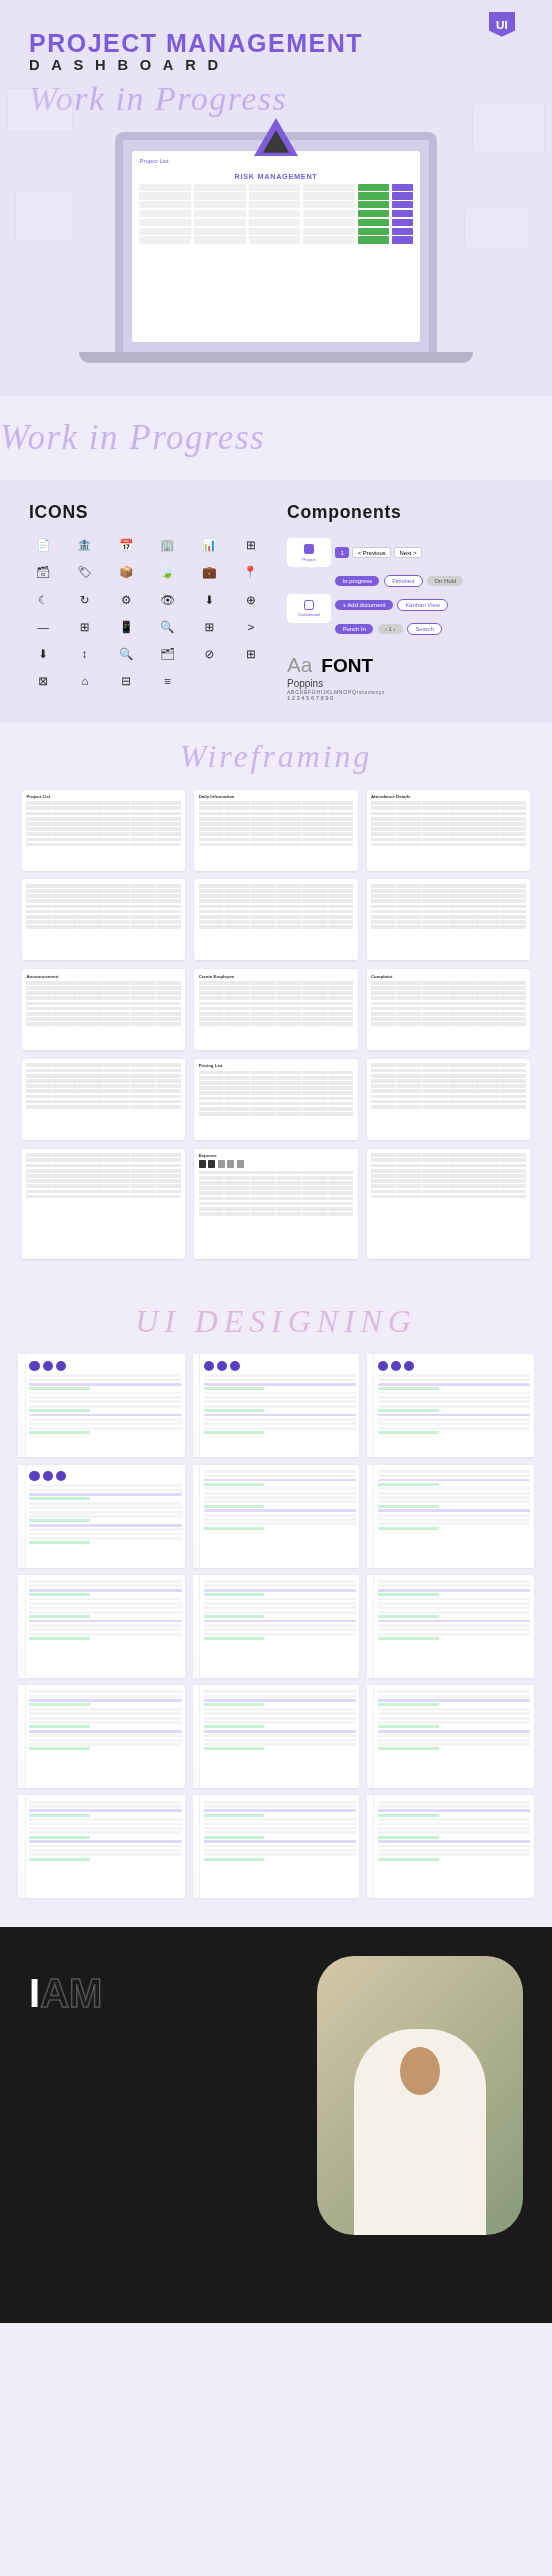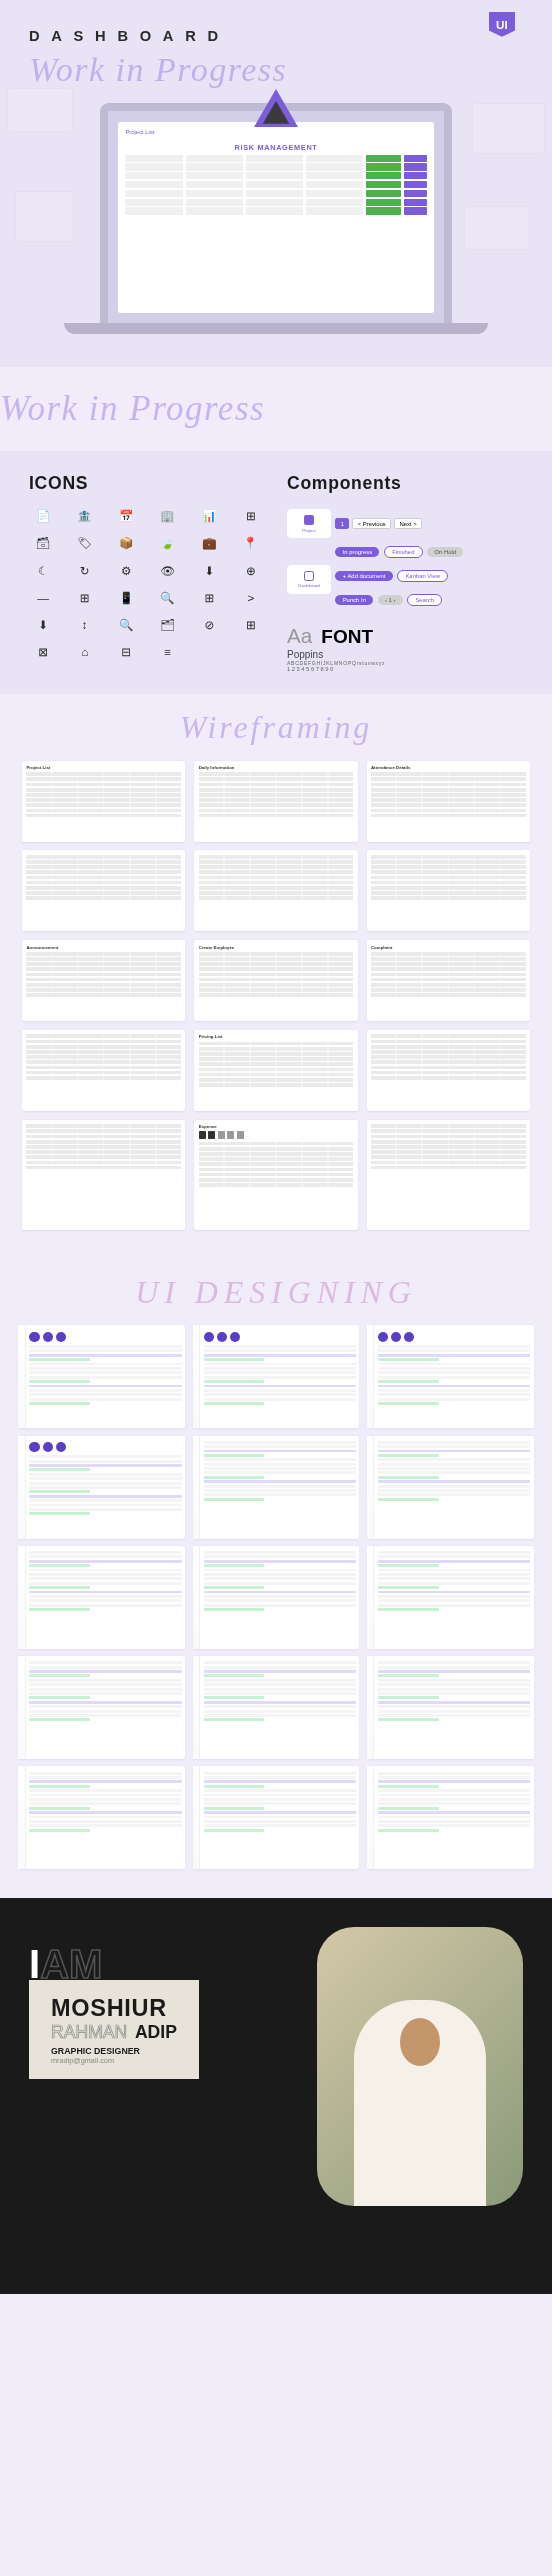--- a/index.html
+++ b/index.html
@@ -2,21 +2,21 @@
 <html style="font-size:11.7px"><head>
 <meta charset="utf-8">
 <style>
 *{margin:0;padding:0;box-sizing:border-box}
 body{font-family:-apple-system,BlinkMacSystemFont,"Segoe UI",sans-serif;background:#f0ecfa;width:552px}
 .hero{background:#e8e3f5;padding:29px 29px 44px}
 .title{font-size:25px;font-weight:900;color:#7c5cdb;letter-spacing:1.5px}
 .subtitle{font-size:14.7px;letter-spacing:11.7px;color:#2a2a2a;font-weight:600;margin-top:-1.5px}
 .ui-tab{position:absolute;top:12px;right:37px;background:#7c5cdb;color:#fff;font-weight:700;padding:5.9px 7.3px;font-size:11.7px;clip-path:polygon(0 0,100% 0,100% 75%,50% 100%,0 75%)}
 .wip{font-size:34px;color:#a88fe8;font-family:Georgia,serif;font-style:italic;letter-spacing:1.5px;opacity:.6;margin:7.3px 0}
-.laptop{background:#d4cfe8;border-radius:8.8px 8.8px 0 0;margin:14.7px auto 0;width:352px;height:220px;border:8.8px solid #c0bbd4;border-bottom:none;position:relative;display:flex;align-items:center;justify-content:center}
+.laptop{background:#d4cfe8;border-radius:8.8px 8.8px 0 0;margin:14.7px auto 0;width:322px;height:220px;border:8.8px solid #c0bbd4;border-bottom:none;position:relative;display:flex;align-items:center;justify-content:center}
 .laptop::after{content:"";position:absolute;bottom:-10.3px;left:-44px;right:-44px;height:10.3px;background:#b8b3ca;border-radius:0 0 14.7px 14.7px}
 .screen{background:#fff;width:94%;height:90%;border-radius:2.9px;padding:7.3px;display:flex;flex-direction:column;font-size:3.7px}
 .screen-head{color:#7c5cdb;font-size:5.9px;margin-bottom:2.9px}
 .logo-tri{width:44px;height:38px;position:absolute;top:-22px;left:50%;transform:translateX(-50%)}
 .tri{width:0;height:0;border-left:22px solid transparent;border-right:22px solid transparent;border-bottom:38px solid #7c5cdb;position:absolute}
 .tri2{border-bottom-color:#3a3a3a;transform:scale(.6) translateY(7.3px)}
 .brand{color:#7c5cdb;font-size:7.3px;font-weight:700;text-align:center;margin-top:4.4px;letter-spacing:0.7px}
 .mini-table{flex:1;display:flex;flex-direction:column;gap:1.5px;margin-top:2.9px}
 .mini-row{display:flex;gap:2.9px;height:7.3px}
 .mini-cell{flex:1;background:#f0f0f0;border-radius:0.7px}
@@ -78,20 +78,21 @@
 .email{font-size:7.3px;color:#888}
 .photo{position:absolute;right:29px;top:29px;width:206px;height:279px;border-radius:37px;background:linear-gradient(135deg,#d4c8a8,#8a9a7a);overflow:hidden}
 .person{position:absolute;bottom:0;left:50%;transform:translateX(-50%);width:132px;height:206px;background:#f5f0e8;border-radius:59px 59px 0 0}
 .person::before{content:"";position:absolute;top:17.6px;left:50%;transform:translateX(-50%);width:40px;height:48px;background:#c4966b;border-radius:50%}
 </style>
 </head>
 <body>
 
 <section class="hero">
   <div class="ui-tab">UI</div>
+  <h1 class="title">PROJECT MANAGEMENT</h1>
   <div class="subtitle">DASHBOARD</div>
   <div class="wip">Work in Progress</div>
 
   <div class="bg-mocks">
     <div class="bg-mock" style="top:88px;left:7.3px;width:66px;height:44px"></div>
     <div class="bg-mock" style="top:103px;right:7.3px;width:73px;height:51px"></div>
     <div class="bg-mock" style="top:191px;left:14.7px;width:59px;height:51px"></div>
     <div class="bg-mock" style="top:206px;right:22px;width:66px;height:44px"></div>
   </div>
 
@@ -1720,23 +1721,14 @@
     </div>
   </div>
 
 <section class="footer">
   <div class="photo">
     <div class="person"></div>
   </div>
   <div class="iam">
     <span class="fill">I</span><span class="outline">AM</span>
   </div>
-  <div class="name-card">
-    <div class="name1">MOSHIUR</div>
-    <div>
-      <span class="name2">RAHMAN</span>
-      <span class="name2b">ADIP</span>
-    </div>
-    <div class="role">GRAPHIC DESIGNER</div>
-    <div class="email">mradip@gmail.com</div>
-  </div>
 </section>
 
 
 </body></html>

